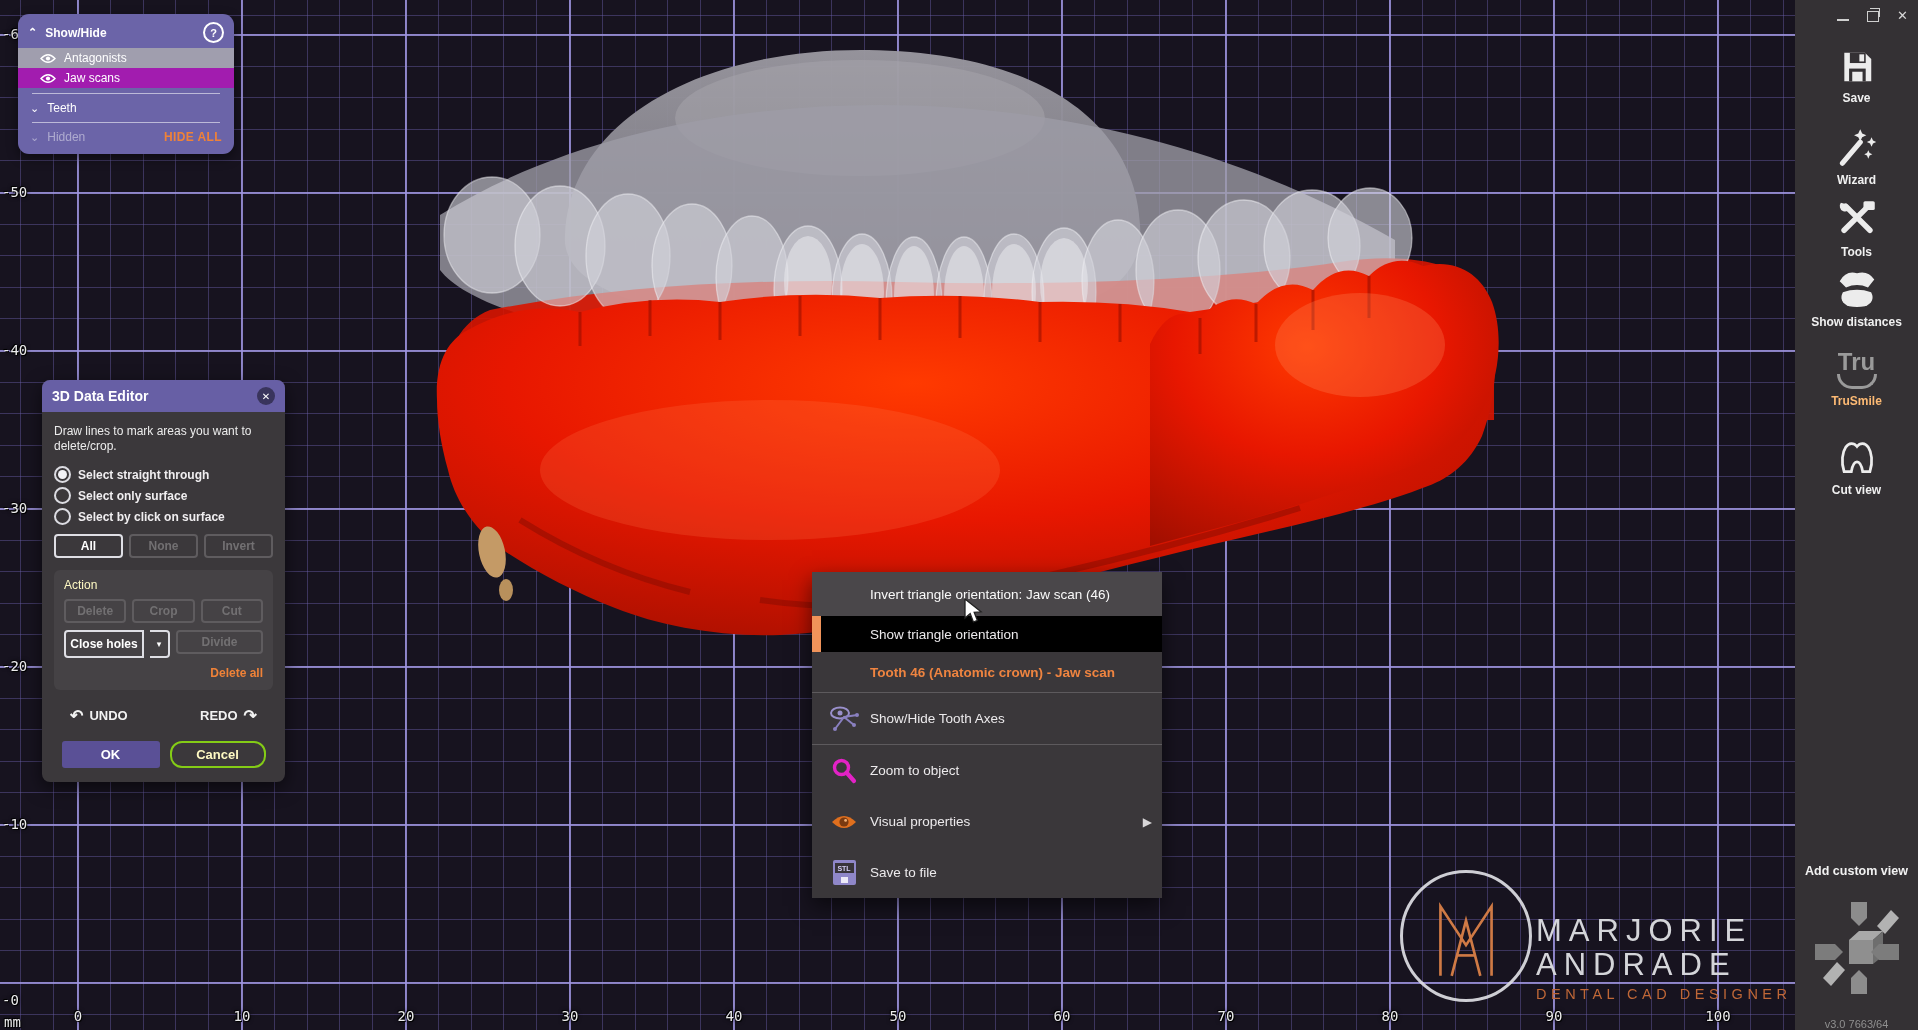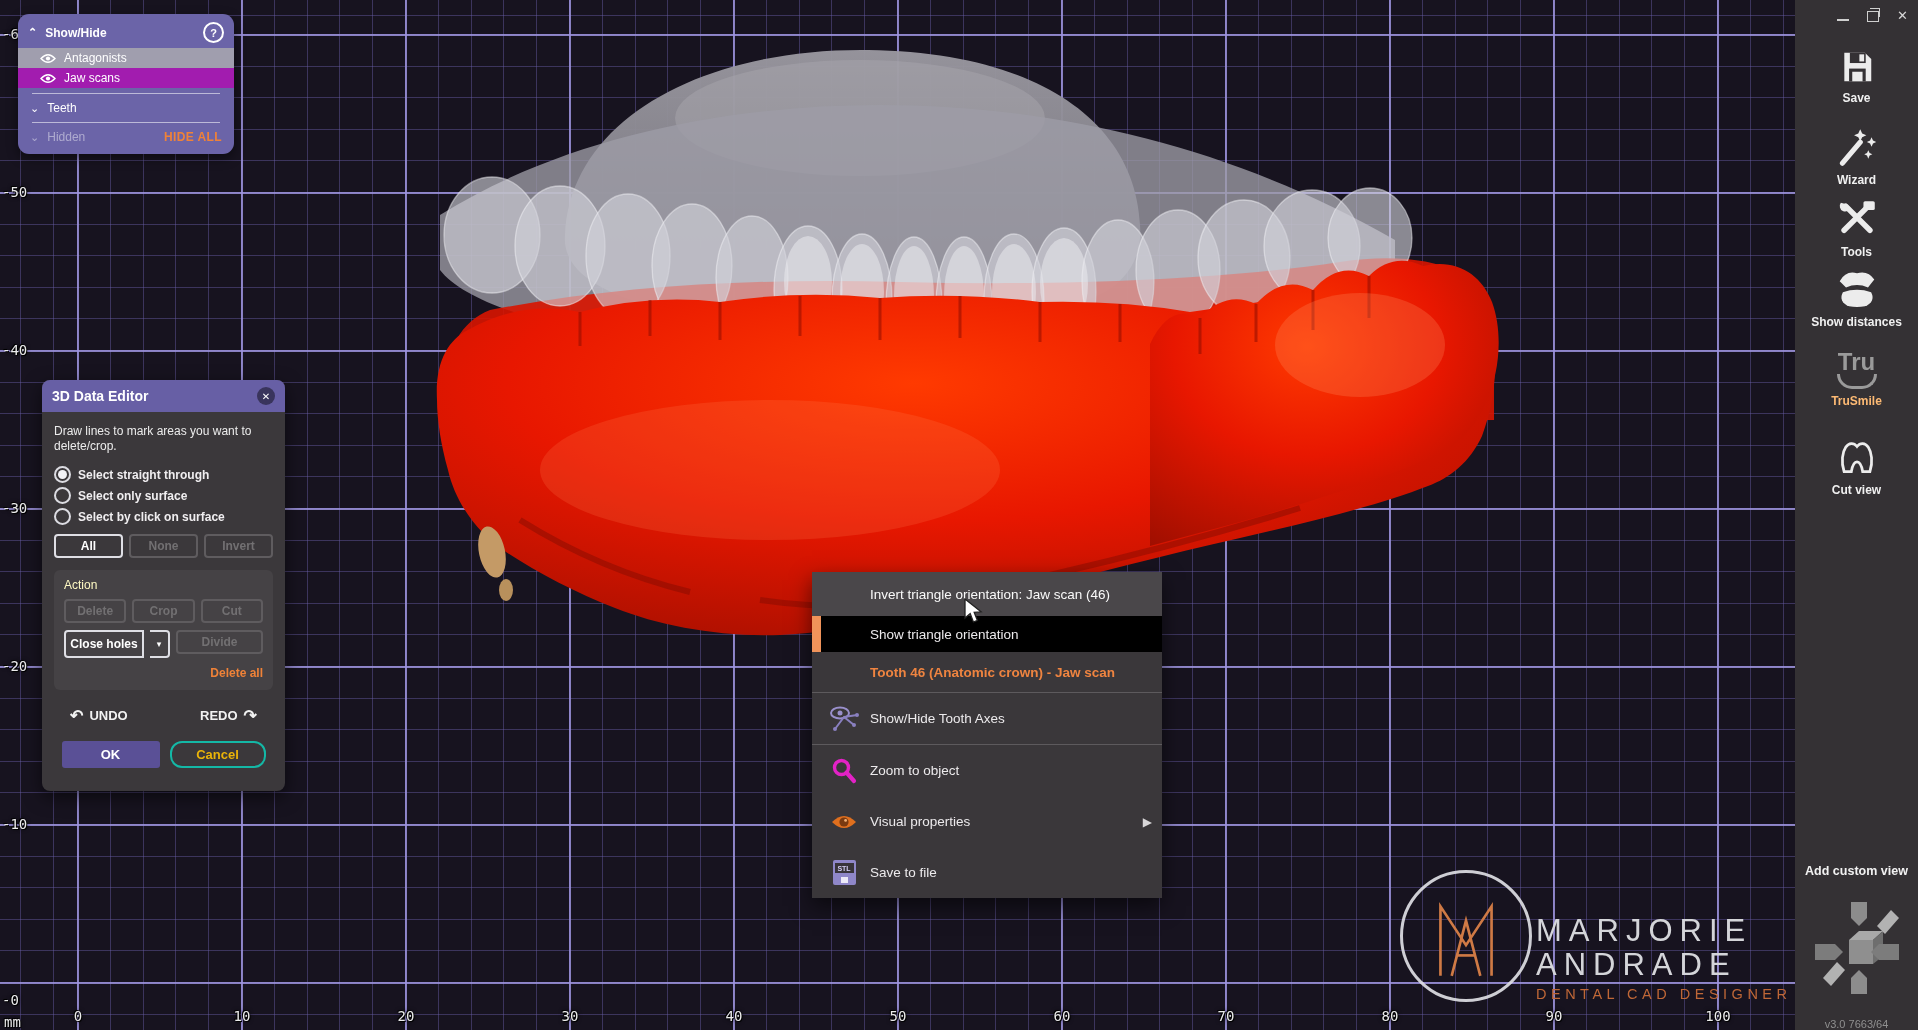--- a/index.html
+++ b/index.html
@@ -41,21 +41,21 @@
   .sh-group.dim{color:rgba(255,255,255,.45);}
   .hide-all{margin-left:auto;color:#ef8238;font-weight:bold;letter-spacing:.4px;cursor:pointer;}
 
   
   .editor{position:absolute;left:42px;top:380px;width:243px;background:#3b383b;border-radius:8px;
     box-shadow:0 6px 18px rgba(0,0,0,.55);font-size:12px;}
   .editor-head{background:#675fa5;border-radius:8px 8px 0 0;padding:7px 10px;display:flex;align-items:center;}
   .editor-title{font-weight:bold;font-size:14px;color:#fff;}
   .editor-close{margin-left:auto;width:18px;height:18px;border-radius:50%;background:#39345c;
     color:#fff;font-size:10px;display:flex;align-items:center;justify-content:center;cursor:pointer;}
-  .editor-body{padding:12px 12px 19px;}
+  .editor-body{padding:12px 12px 10px;}
   .editor-desc{color:#ececec;line-height:1.25;margin-bottom:12px;}
   .radio-row{display:flex;align-items:center;gap:7px;margin:4px 0;color:#f0eef0;font-weight:bold;cursor:pointer;}
   .radio{width:13px;height:13px;border:2px solid #dcdce2;border-radius:50%;flex:none;position:relative;}
   .radio.on::after{content:"";position:absolute;inset:2px;border-radius:50%;background:#f2f2f6;}
   .btnrow{display:flex;gap:6px;margin-top:9px;}
   .btn{border:2px solid #dfdfe5;border-radius:4px;background:transparent;color:#fff;font-weight:bold;
     font-size:12px;height:24px;display:flex;align-items:center;justify-content:center;cursor:pointer;
     font-family:"Liberation Sans",sans-serif;}
   .btn.disabled{border-color:#5f5c5f;color:#727072;cursor:default;}
   .btnrow .btn{flex:1;}
@@ -68,22 +68,22 @@
     display:flex;align-items:center;justify-content:center;color:#fff;font-size:9px;cursor:pointer;}
   .ch-row .btn{flex:1;}
   .delete-all{text-align:right;color:#ef8238;font-weight:bold;margin-top:8px;cursor:pointer;}
   .undo-row{display:flex;justify-content:space-between;padding:0 16px;margin-top:16px;
     font-weight:bold;font-size:13px;color:#f2f2f2;}
   .undo-row>div{display:flex;align-items:center;gap:6px;cursor:pointer;}
   .undo-row .arrow{font-size:16px;}
   .okrow{display:flex;gap:10px;justify-content:center;margin:16px 0 4px;}
   .ok-btn{width:98px;height:27px;background:#5a5096;border:none;border-radius:3px;color:#fff;
     font-weight:bold;font-size:13px;cursor:pointer;font-family:"Liberation Sans",sans-serif;}
-  .cancel-btn{width:96px;height:27px;background:transparent;border:2px solid #14b8a6;border-radius:12px;
-    color:#eab308;font-weight:bold;font-size:13px;cursor:pointer;font-family:"Liberation Sans",sans-serif;}
+  .cancel-btn{width:96px;height:27px;background:transparent;border:2px solid #84cc16;border-radius:12px;
+    color:#fef9c3;font-weight:bold;font-size:13px;cursor:pointer;font-family:"Liberation Sans",sans-serif;}
 
   
   .cmenu{position:absolute;left:812px;top:572px;width:350px;background:#3a373a;
     box-shadow:0 8px 20px rgba(0,0,0,.55);font-size:13.5px;color:#eceaec;}
   .cm-item{position:relative;display:flex;align-items:center;padding-left:58px;cursor:pointer;}
   .cm-item.hover{background:#4a474a;height:44px;color:#fafafa;}
   .cm-item.selected{background:#000000;height:36px;}
   .cm-item.selected::before{content:"";position:absolute;left:0;top:0;bottom:0;width:9px;background:#f0935a;}
   .cm-item.header{height:40px;color:#ef8440;font-weight:bold;border-bottom:1px solid #5d5a5d;cursor:default;}
   .cm-item.icon-row{height:51px;}

